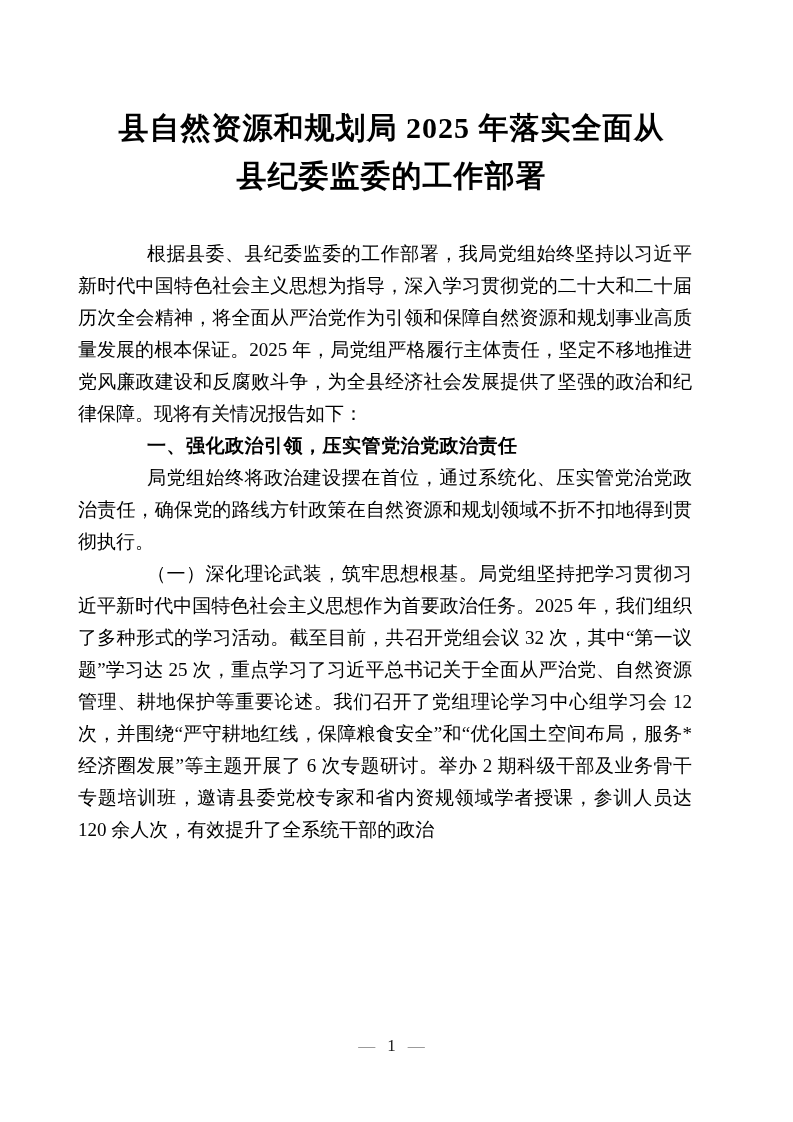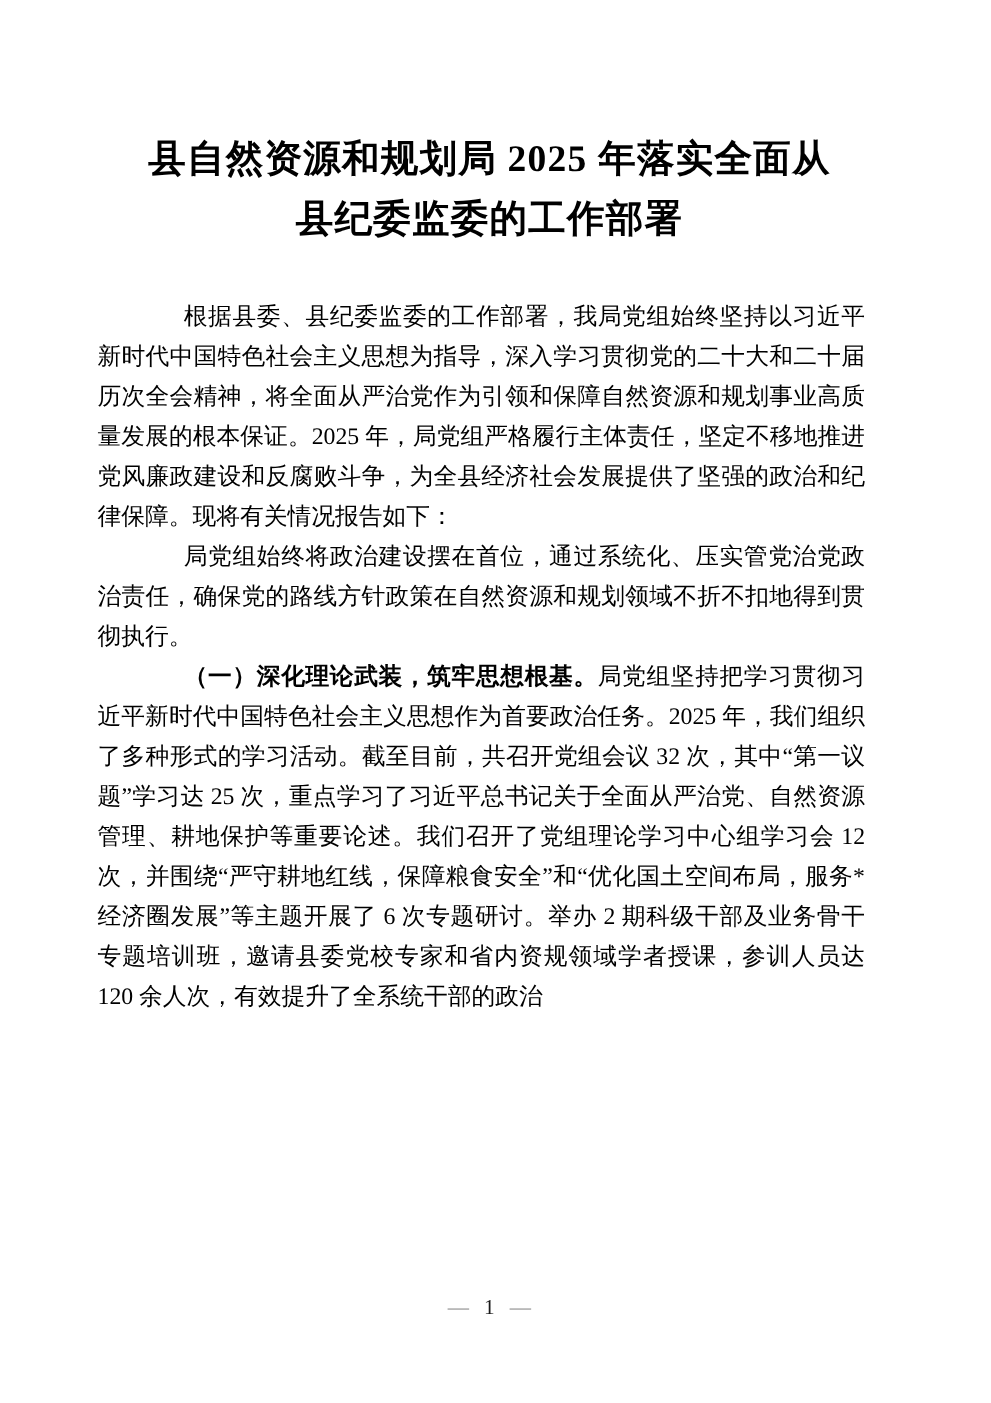--- a/index.html
+++ b/index.html
@@ -42,21 +42,21 @@
     margin: 0;
     padding: 0;
     text-indent: 69px;
   }
   .heading1 {
     font-weight: bold;
     font-family: "Liberation Sans", "DejaVu Sans", sans-serif;
     letter-spacing: 0.5px;
   }
   .lead-bold {
-    font-weight: bold;
+    font-weight: normal;
   }
   .footer {
     position: absolute;
     top: 1034px;
     left: 0;
     right: 0;
     text-align: center;
     font-family: "Liberation Serif", "DejaVu Serif", serif;
     font-size: 17px;
     line-height: 24px;
@@ -74,20 +74,21 @@
 
 <div class="page">
 
   <div class="doc-title">
     <div>县自然资源和规划局 2025 年落实全面从</div>
     <div>县纪委监委的工作部署</div>
   </div>
 
   <div class="body-text">
     <p class="para">根据县委、县纪委监委的工作部署，我局党组始终坚持以习近平新时代中国特色社会主义思想为指导，深入学习贯彻党的二十大和二十届历次全会精神，将全面从严治党作为引领和保障自然资源和规划事业高质量发展的根本保证。2025 年，局党组严格履行主体责任，坚定不移地推进党风廉政建设和反腐败斗争，为全县经济社会发展提供了坚强的政治和纪律保障。现将有关情况报告如下：</p>
+    <p class="para heading1">一、强化政治引领，压实管党治党政治责任</p>
     <p class="para">局党组始终将政治建设摆在首位，通过系统化、压实管党治党政治责任，确保党的路线方针政策在自然资源和规划领域不折不扣地得到贯彻执行。</p>
     <p class="para"><span class="lead-bold">（一）深化理论武装，筑牢思想根基。</span><span>局党组坚持把学习贯彻习近平新时代中国特色社会主义思想作为首要政治任务。2025 年，我们组织了多种形式的学习活动。截至目前，共召开党组会议 32 次，其中“第一议题”学习达 25 次，重点学习了习近平总书记关于全面从严治党、自然资源管理、耕地保护等重要论述。我们召开了党组理论学习中心组学习会 12 次，并围绕“严守耕地红线，保障粮食安全”和“优化国土空间布局，服务*经济圈发展”等主题开展了 6 次专题研讨。举办 2 期科级干部及业务骨干专题培训班，邀请县委党校专家和省内资规领域学者授课，参训人员达 120 余人次，有效提升了全系统干部的政治</span></p>
   </div>
 
   <div class="footer">
     <span class="dash">—</span><span class="pagenum">1</span><span class="dash">—</span>
   </div>
 
 </div>
 

